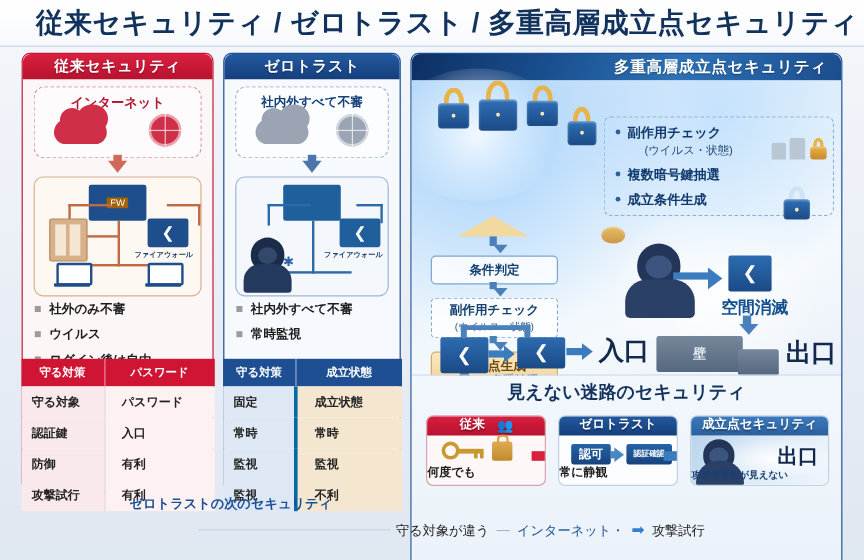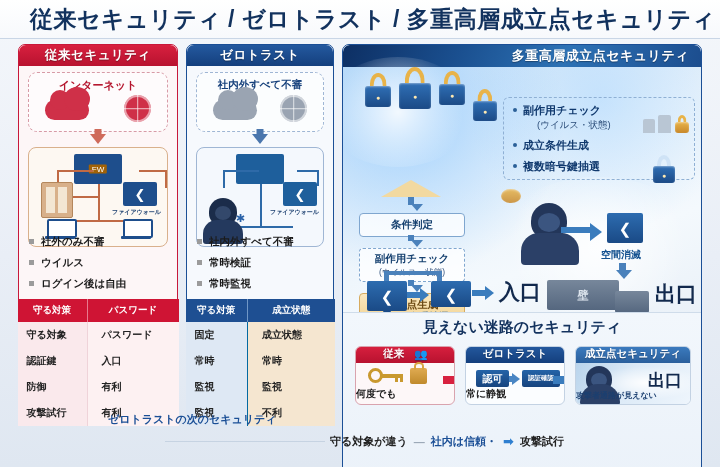--- a/index.html
+++ b/index.html
@@ -159,21 +159,21 @@
     background:#33486b;
   }
   .hacker .body{
     position:absolute;left:0;bottom:0;width:40px;height:24px;border-radius:14px 14px 3px 3px;
     background:#24395e;
   }
   .spark{
     position:absolute;right:-2px;top:14px;color:#2a62a8;font-size:11px;font-weight:bold;
   }
   
-  .bullets{position:absolute;left:10px;right:8px;top:190px;}
+  .bullets{position:absolute;left:10px;right:8px;top:206px;}
   .bullets li{
     list-style:none;font-size:10.5px;color:#1b1b1b;font-weight:bold;
     margin:0 0 7px 0;padding-left:12px;position:relative;white-space:nowrap;
   }
   .bullets li:before{
     content:"";position:absolute;left:0;top:4px;width:5px;height:5px;background:#9b9b9b;
   }
   .bullets{margin:0;padding:0;}
   
   .tbl{
@@ -186,21 +186,21 @@
   }
   .p-left .tbl th{background:#cf1434;border-right:1px solid #e8798e;}
   .p-mid  .tbl th{background:#1e4f92;border-right:1px solid #7097c6;}
   .tbl th:last-child{border-right:none;}
   .tbl td{
     font-size:10px;font-weight:bold;color:#232323;padding:6px 0 6px 9px;
     white-space:nowrap;
   }
   .p-left .tbl td{background:#fae9ec;border-right:1px solid #efd3d9;}
   .p-left .tbl td:last-child{background:#fdf1f2;border-right:none;}
-  .p-mid  .tbl td{background:#dee8f4;border-right:1px solid #0369a1;}
+  .p-mid  .tbl td{background:#dee8f4;border-right:3px solid #0369a1;}
   .p-mid  .tbl td:last-child{background:#f5e6d0;border-right:none;}
   .tbl td:last-child{padding-left:14px;}
   
   .rp-top{
     position:absolute;left:0;right:0;top:22px;height:245px;
     background:
       radial-gradient(circle at 18% 22%,rgba(120,190,255,.55) 0%,rgba(120,190,255,0) 45%),
       radial-gradient(circle at 72% 14%,rgba(160,210,255,.45) 0%,rgba(160,210,255,0) 40%),
       linear-gradient(160deg,#cfe4f7 0%,#e8f2fb 40%,#f4f9fd 72%,#eaf1f8 100%);
   }
@@ -380,21 +380,21 @@
   }
   .people-ico{
     position:absolute;color:#fff;font-size:11px;letter-spacing:-1px;
   }
   
   .foot1{
     position:absolute;left:108px;top:412px;font-size:11px;font-weight:bold;
     color:#1b4f96;white-space:nowrap;
   }
   .foot2{
-    position:absolute;left:330px;top:434px;font-size:11px;font-weight:bold;
+    position:absolute;left:330px;top:434px;font-size:11px;font-weight:normal;
     color:#232323;white-space:nowrap;display:flex;align-items:center;gap:6px;
   }
   .foot2 .dash{color:#9aa7b6;}
   .foot2 .zt{color:#1b4f96;}
   .foot2 .ar{color:#2f7fd0;font-size:13px;}
   .foot-line{
     position:absolute;left:165px;top:441px;width:160px;height:1px;background:#c6d3e2;
   }
 </style>
 </head>
@@ -503,21 +503,20 @@
       <div class="hacker">
         <div class="hood"></div>
           <div class="face"></div>
           <div class="body"></div>
         <div class="spark">✱</div>
       </div>
     </div>
 
     <ul class="bullets">
       <li>社内外すべて不審</li>
-      <li>常時検証</li>
       <li>常時監視</li>
     </ul>
 
     <table class="tbl">
       <tbody>
           <tr>
         <th>守る対策</th>
         <th>成立状態</th>
       </tr>
       <tr>
@@ -590,22 +589,22 @@
 
       <div class="flowbox gold" style="top:226px;">
         <span>成立点生成</span>
       </div>
 
       <div class="bullets-r">
         <div class="bx"></div>
         <ul>
           <li>副作用チェック</li>
           <div class="sub">(ウイルス・状態)</div>
+          <li>複数暗号鍵抽選</li>
           <li>成立条件生成</li>
-          <li>複数暗号鍵抽選</li>
         </ul>
         <div class="bldg" style="left:140px;top:22px;width:12px;height:14px;"></div>
         <div class="bldg" style="left:155px;top:18px;width:13px;height:18px;"></div>
         <div class="lock gold" style="left:172px;top:18px;width:14px;height:18px;">
           <div class="shk" style="border-width:3px;"></div>
             <div class="body"></div>
         </div>
         <div class="lock blueshk" style="left:150px;top:58px;width:22px;height:28px;">
           <div class="shk"></div>
             <div class="body"></div>
@@ -641,21 +640,21 @@
       <div class="hstem" style="left:129px;top:223px;width:14px;"></div>
       <div class="harrow" style="left:142px;top:219px;"></div>
 
       <div class="bigtxt" style="left:156px;top:211px;">入口</div>
 
       <div class="hstem" style="left:218px;top:160px;width:30px;"></div>
       <div class="harrow" style="left:247px;top:156px;border-left-width:12px;border-top-width:9px;border-bottom-width:9px;"></div>
       <div class="share-node" style="left:264px;top:146px;width:36px;height:30px;">
         <span class="g">❮</span>
       </div>
-      <div class="smlbl" style="left:258px;top:181px;font-size:10px;">空間消滅</div>
+      <div class="smlbl" style="left:258px;top:181px;font-size:14px;">空間消滅</div>
 
       <div class="vstem" style="left:276px;top:196px;height:8px;width:7px;"></div>
       <div class="varrow" style="left:273px;top:203px;border-left-width:8px;border-right-width:8px;border-top-width:9px;"></div>
 
       <div class="wall" style="left:204px;top:213px;width:72px;height:30px;">
         <span class="lbl">壁</span>
       </div>
       <div class="wall" style="left:272px;top:224px;width:34px;height:22px;"></div>
       <div class="bigtxt" style="left:312px;top:213px;">出口</div>
     </div>
@@ -703,18 +702,18 @@
         <div class="sc-foot" style="color:#1b3f70;font-size:8px;">攻撃者通路が見えない</div>
       </div>
     </div>
   </div>
 
   <div class="foot1">ゼロトラストの次のセキュリティ</div>
   <div class="foot-line"></div>
   <div class="foot2">
     <span>守る対象が違う</span>
     <span class="dash">—</span>
-    <span class="zt">社内は信頼・</span>
+    <span class="zt">インターネット・</span>
     <span class="ar">➡</span>
     <span>攻撃試行</span>
   </div>
 
 </div>
 
 </body></html>

